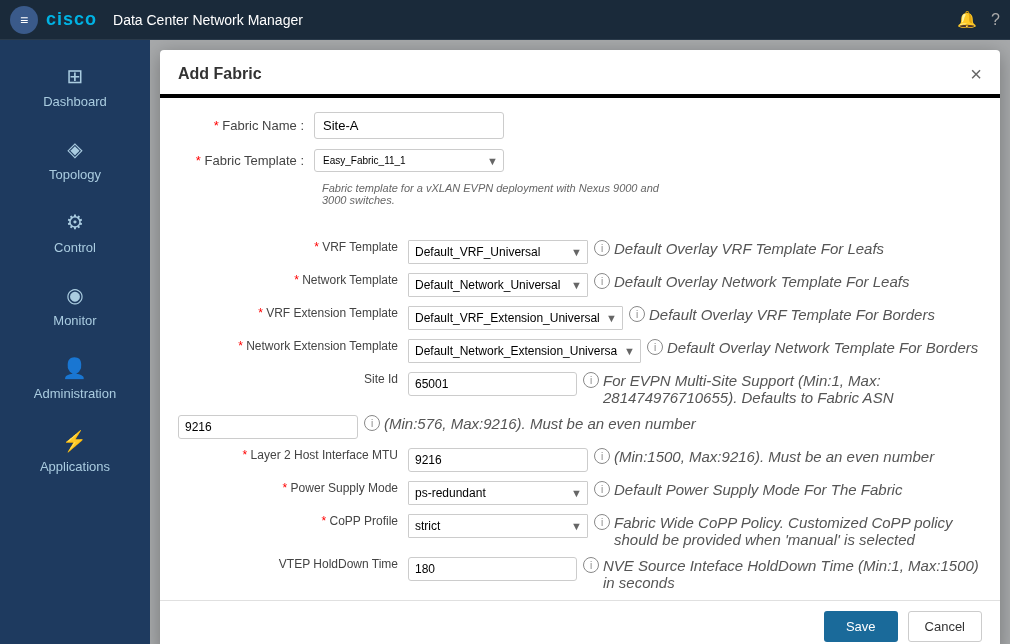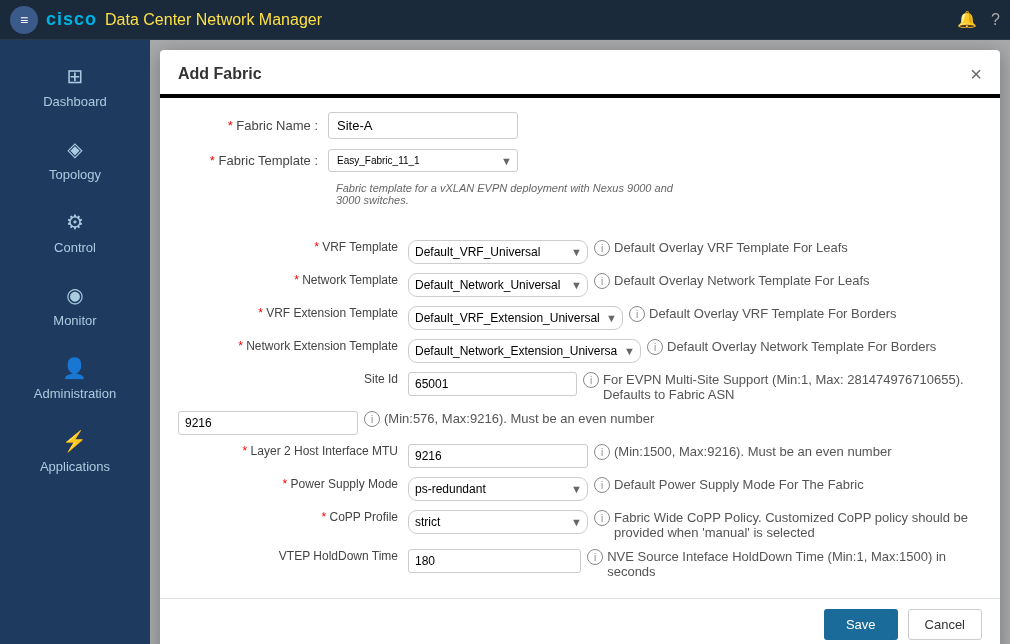--- a/index.html
+++ b/index.html
@@ -10,21 +10,21 @@
       height: 40px;
       background: #1a2a3a;
       display: flex;
       align-items: center;
       padding: 0 10px;
       border-bottom: 1px solid #2a3a4a;
     }
     .topbar-logo { display: flex; align-items: center; gap: 8px; }
     .topbar-logo-icon { width: 28px; height: 28px; background: #3a5a8a; border-radius: 50%; display: flex; align-items: center; justify-content: center; color: white; font-size: 14px; font-weight: bold; }
     .cisco-logo { color: #00b2e3; font-size: 18px; font-weight: bold; letter-spacing: 1px; }
-    .topbar-title { color: #fde047; font-size: 16px; }
+    .topbar-title { color: #ffffff; font-size: 14px; margin-left: 8px; }
     .topbar-right { margin-left: auto; display: flex; gap: 14px; align-items: center; }
     .topbar-icon { color: #aaa; font-size: 16px; cursor: pointer; }
 
     
     .main-layout { display: flex; height: calc(644px - 40px); }
 
     
     .sidebar {
       width: 150px;
       background: #1e3a5f;
@@ -69,21 +69,21 @@
       display: flex;
       align-items: center;
       justify-content: space-between;
       padding: 14px 18px 10px;
       border-bottom: 4px solid #000000;
     }
     .modal-title { font-size: 16px; font-weight: bold; color: #333; }
     .modal-close { background: none; border: none; font-size: 20px; cursor: pointer; color: #666; line-height: 1; }
 
     
-    .fabric-form { padding: 14px 18px; }
+    .fabric-form { padding: 14px 4px; }
     .form-row {
       display: flex;
       align-items: center;
       margin-bottom: 10px;
     }
     .form-label {
       text-align: right;
       width: 140px;
       margin-right: 10px;
       font-size: 13px;
@@ -154,21 +154,21 @@
       font-size: 12px;
       color: #444;
     }
     .field-label.required::before { content: "* "; color: red; }
     .field-select-wrap {
       position: relative;
       display: inline-block;
     }
     .field-select {
       border: 1px solid #ccc;
-      border-radius: 9px;
+      border-radius: 1px;
       padding: 4px 22px 4px 6px;
       font-size: 12px;
       appearance: none;
       background: white;
       min-width: 180px;
     }
     .field-input {
       border: 1px solid #ccc;
       border-radius: 3px;
       padding: 4px 6px;
@@ -182,24 +182,25 @@
       width: 16px; height: 16px;
       border-radius: 50%;
       border: 1px solid #888;
       color: #888;
       font-size: 10px;
       margin-left: 6px;
       cursor: pointer;
       flex-shrink: 0;
     }
     .field-desc {
-      font-size: 13px;
+      font-size: 15px;
       color: #555;
       margin-left: 4px;
       max-width: 380px;
+      font-style: italic;
     }
 
     
     .modal-footer {
       display: flex;
       justify-content: flex-end;
       gap: 10px;
       padding: 10px 18px;
       border-top: 1px solid #e0e0e0;
       margin-top: auto;

